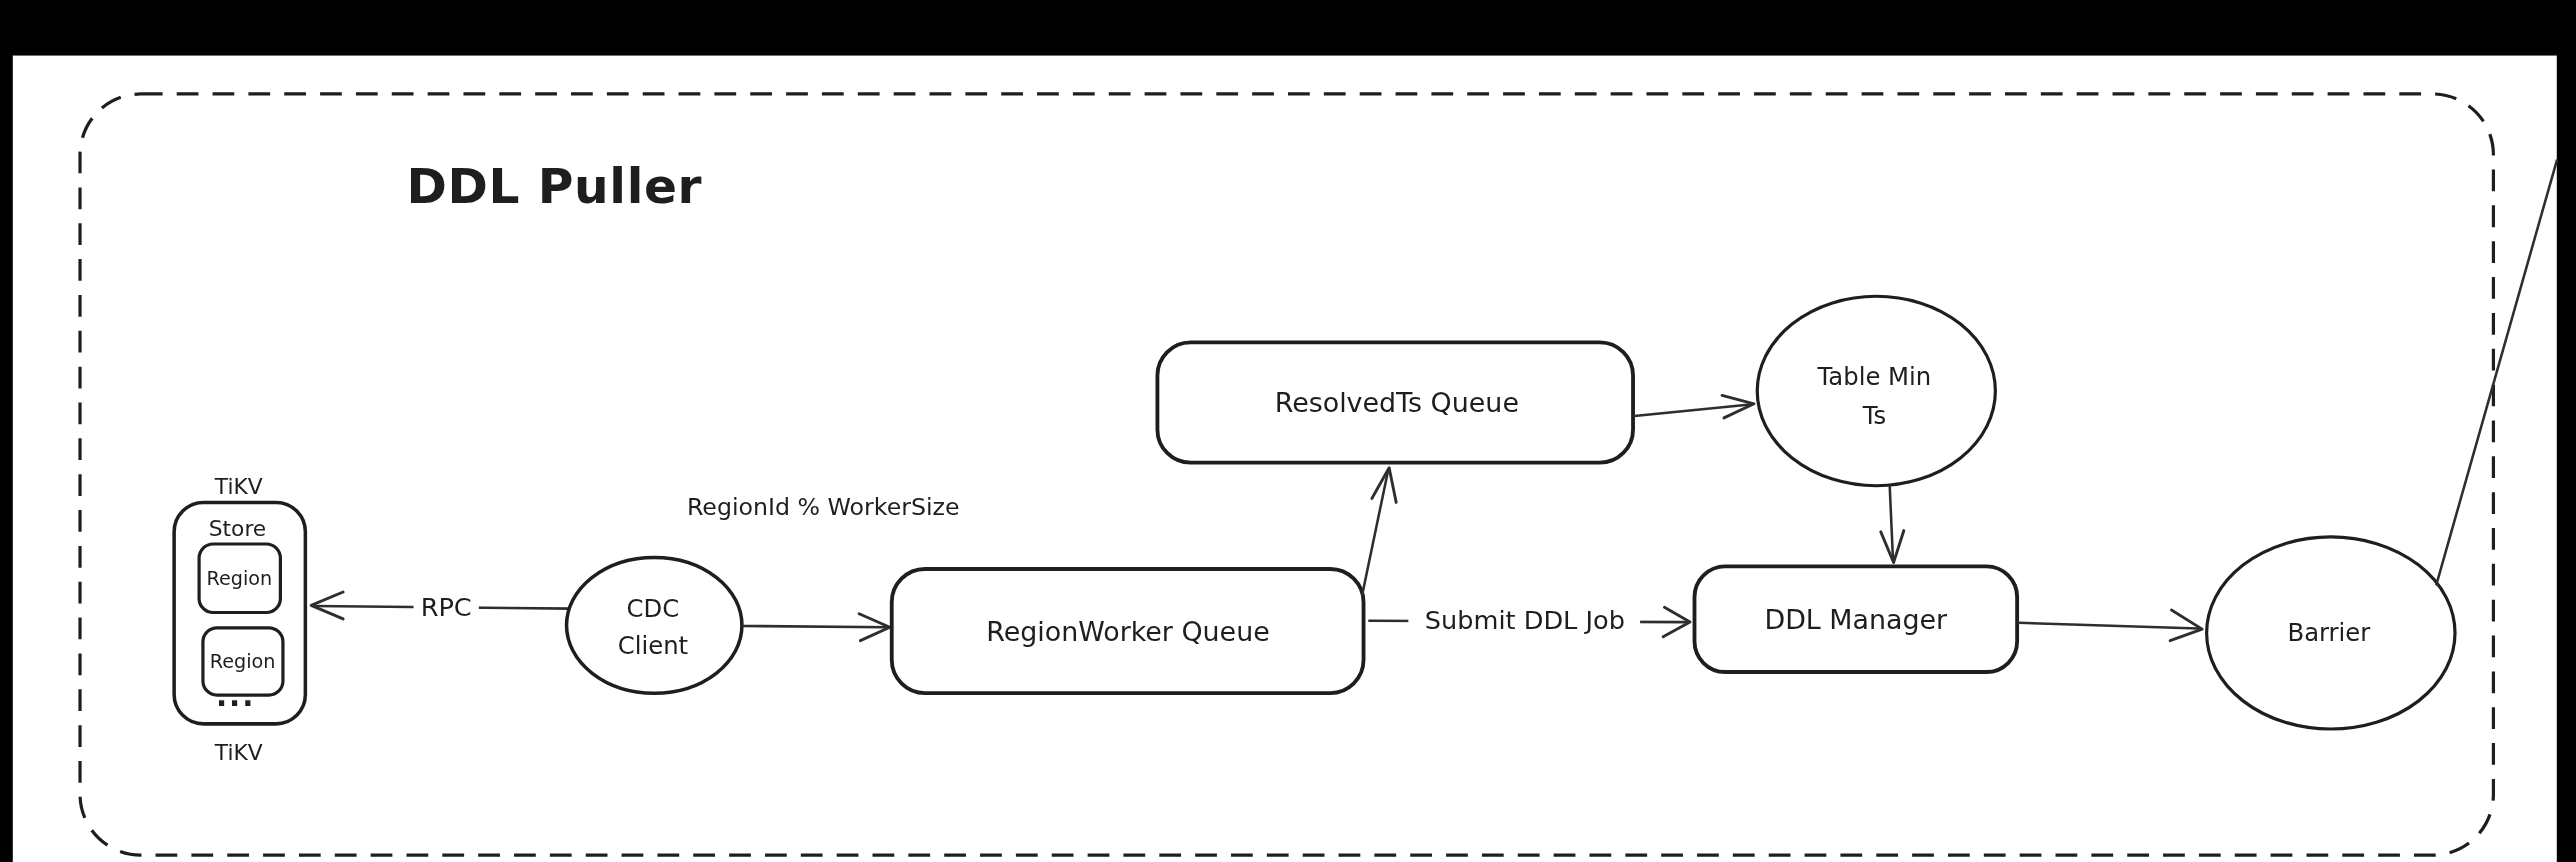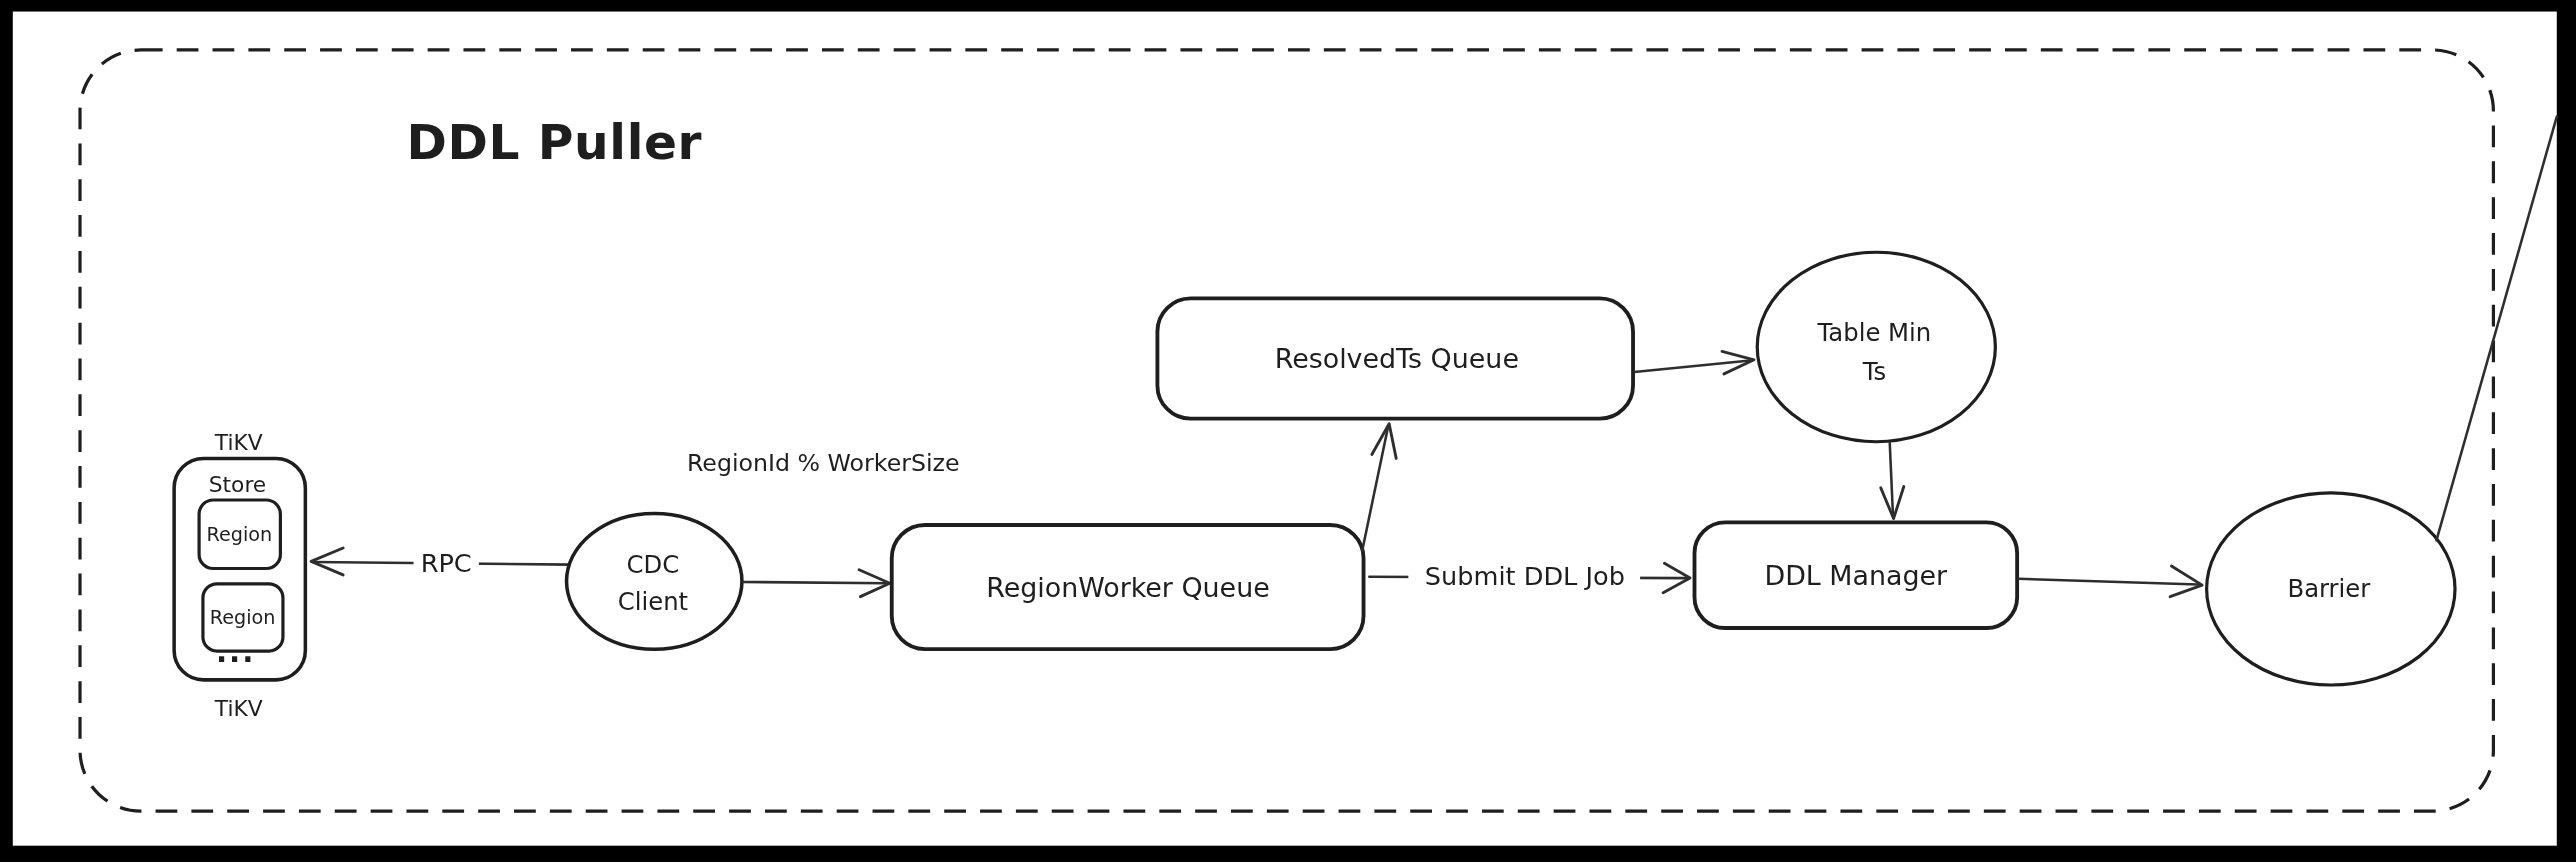--- a/index.html
+++ b/index.html
@@ -9,21 +9,21 @@
     --connector: #2e2e2e;
     --text: #1e1e1e;
   }
   * { margin: 0; padding: 0; box-sizing: border-box; }
   html, body {
     width: 2576px; height: 863px;
     background: var(--frame);
     overflow: hidden;
     font-family: "DejaVu Sans", "Liberation Sans", sans-serif;
   }
-  .stage { position: relative; width: 2576px; height: 729px; }
+  .stage { position: relative; width: 2576px; height: 729px; margin-top: 44px; }
   svg { display: block; }
 
   .canvas-bg { fill: var(--canvas); stroke: none; }
   .boundary {
     fill: none; stroke: var(--stroke); stroke-width: 5;
     stroke-dasharray: 34 22; stroke-linecap: butt;
   }
   .shape {
     fill: var(--canvas); stroke: var(--stroke);
     stroke-linejoin: round; stroke-linecap: round;

